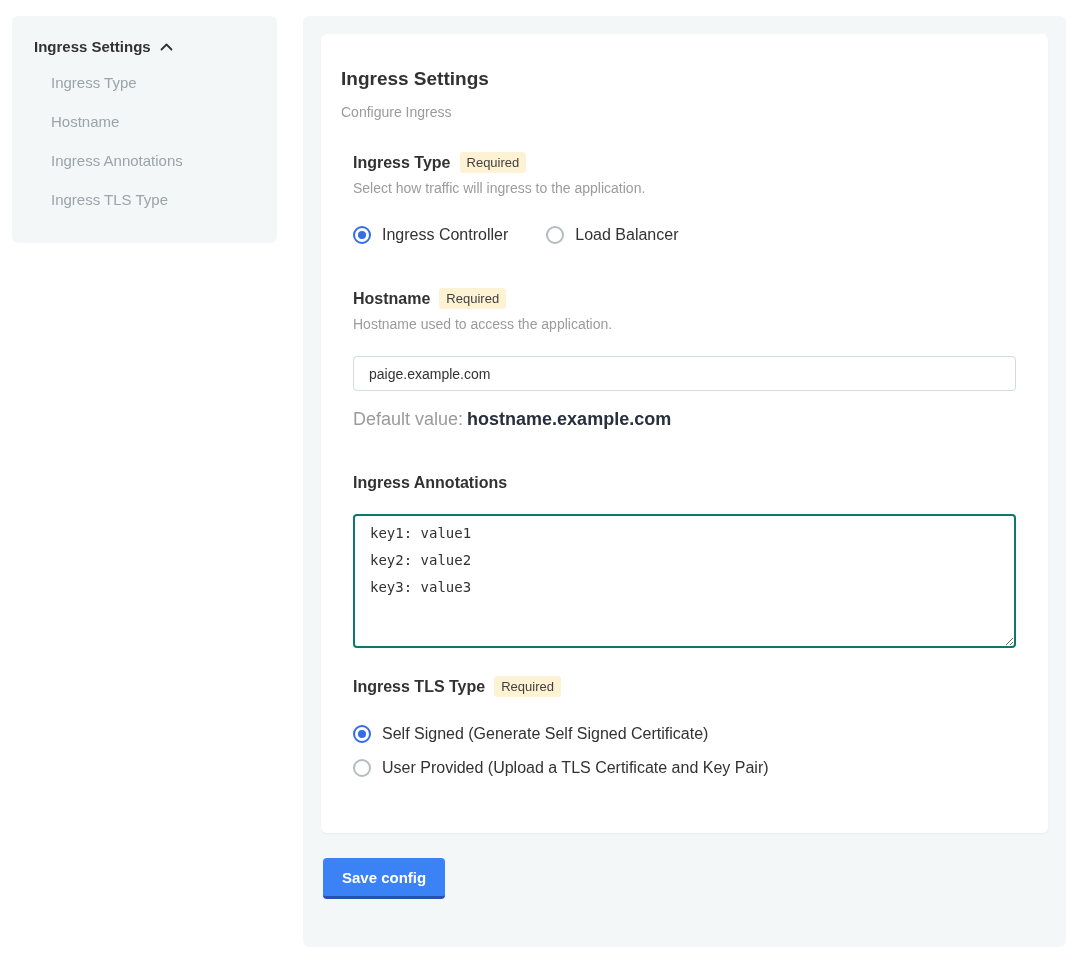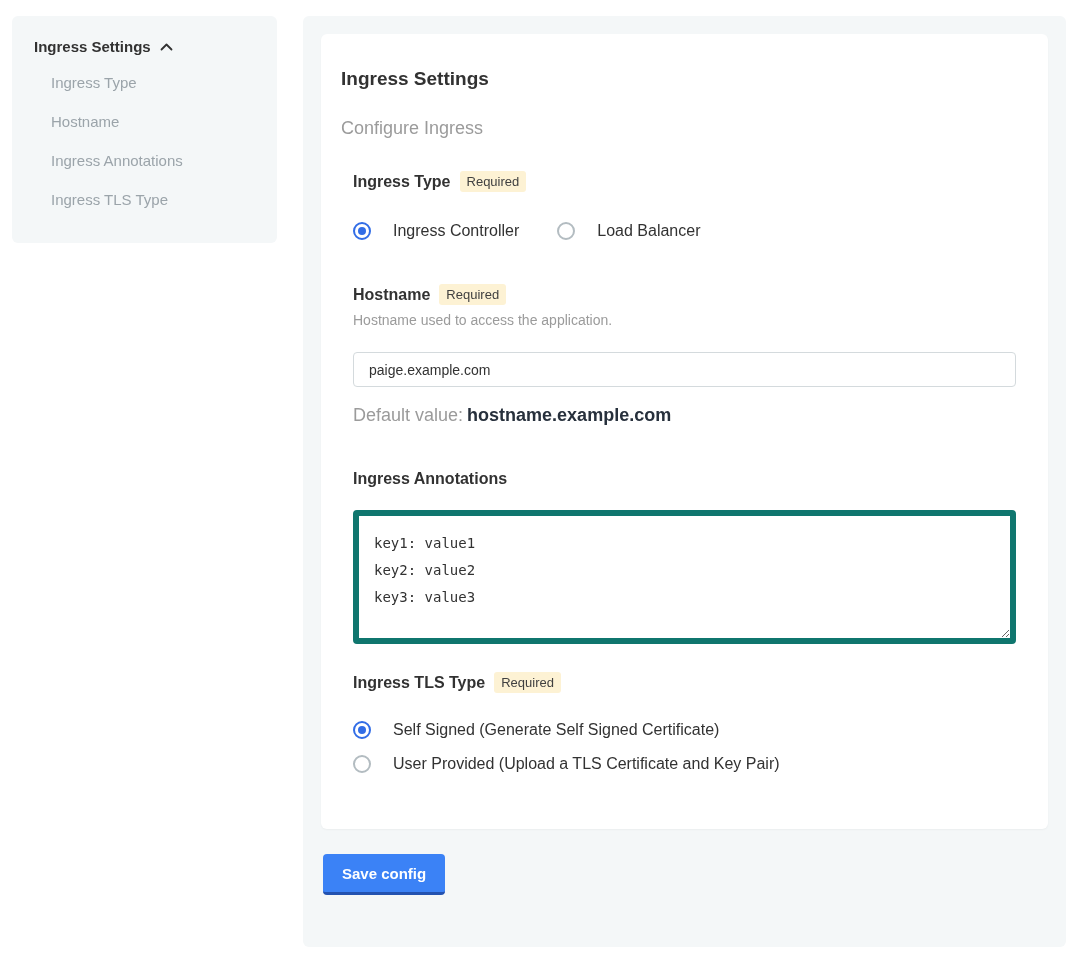--- a/index.html
+++ b/index.html
@@ -59,22 +59,22 @@
     padding: 28px 20px 56px 20px;
     box-shadow: 0 1px 2px rgba(0,0,0,0.04);
   }
   .card-title {
     font-size: 19px;
     font-weight: 700;
     margin: 6px 0 0 0;
     color: #323232;
   }
   .card-subtitle {
-    margin-top: 28px;
-    font-size: 18px;
+    margin-top: 14px;
+    font-size: 14px;
     color: #9b9b9b;
   }
 
   .form-body { margin: 0 12px; }
 
   .group { margin-top: 44px; }
   .group.first { margin-top: 32px; }
   .group-label-row { display: flex; align-items: center; gap: 9px; }
   .group-label {
     font-size: 16px;
@@ -95,21 +95,21 @@
   }
 
   
   .radio-row { display: flex; align-items: center; gap: 38px; margin-top: 30px; }
   .radio-stack { margin-top: 28px; }
   .radio-stack .radio { margin-top: 16px; }
   .radio-stack .radio + .radio { margin-top: 16px; }
   .radio {
     display: flex;
     align-items: center;
-    gap: 22px;
+    gap: 11px;
     cursor: pointer;
     width: max-content;
   }
   .radio-circle {
     width: 18px; height: 18px;
     border-radius: 50%;
     border: 2px solid #b3bcc1;
     background: #fff;
     position: relative;
     flex: 0 0 18px;
@@ -148,22 +148,22 @@
   .default-line .default-value {
     color: #27303c;
     font-weight: 700;
     margin-left: 4px;
   }
   .annotations-textarea {
     display: block;
     width: 100%;
     height: 134px;
     margin-top: 22px;
-    padding: 14px 15px;
-    border: 6px solid #0f766e;
+    padding: 4px 15px;
+    border: 2px solid #0f766e;
     border-radius: 4px;
     font-family: "DejaVu Sans Mono", monospace;
     font-size: 14px;
     line-height: 27px;
     color: #323232;
     resize: vertical;
     outline: none;
   }
   .group.tls { margin-top: 28px; }
 
@@ -207,20 +207,21 @@
       <h1 class="card-title">Ingress Settings</h1>
       <div class="card-subtitle">Configure Ingress</div>
 
       <div class="form-body">
 
         <div class="group first">
           <div class="group-label-row">
             <span class="group-label">Ingress Type</span>
             <span class="required-badge">Required</span>
           </div>
+          <div class="help-text">Select how traffic will ingress to the application.</div>
           <div class="radio-row">
             <label class="radio">
               <span class="radio-circle checked"></span>
               <span class="radio-label">Ingress Controller</span>
             </label>
             <label class="radio">
               <span class="radio-circle"></span>
               <span class="radio-label">Load Balancer</span>
             </label>
           </div>

